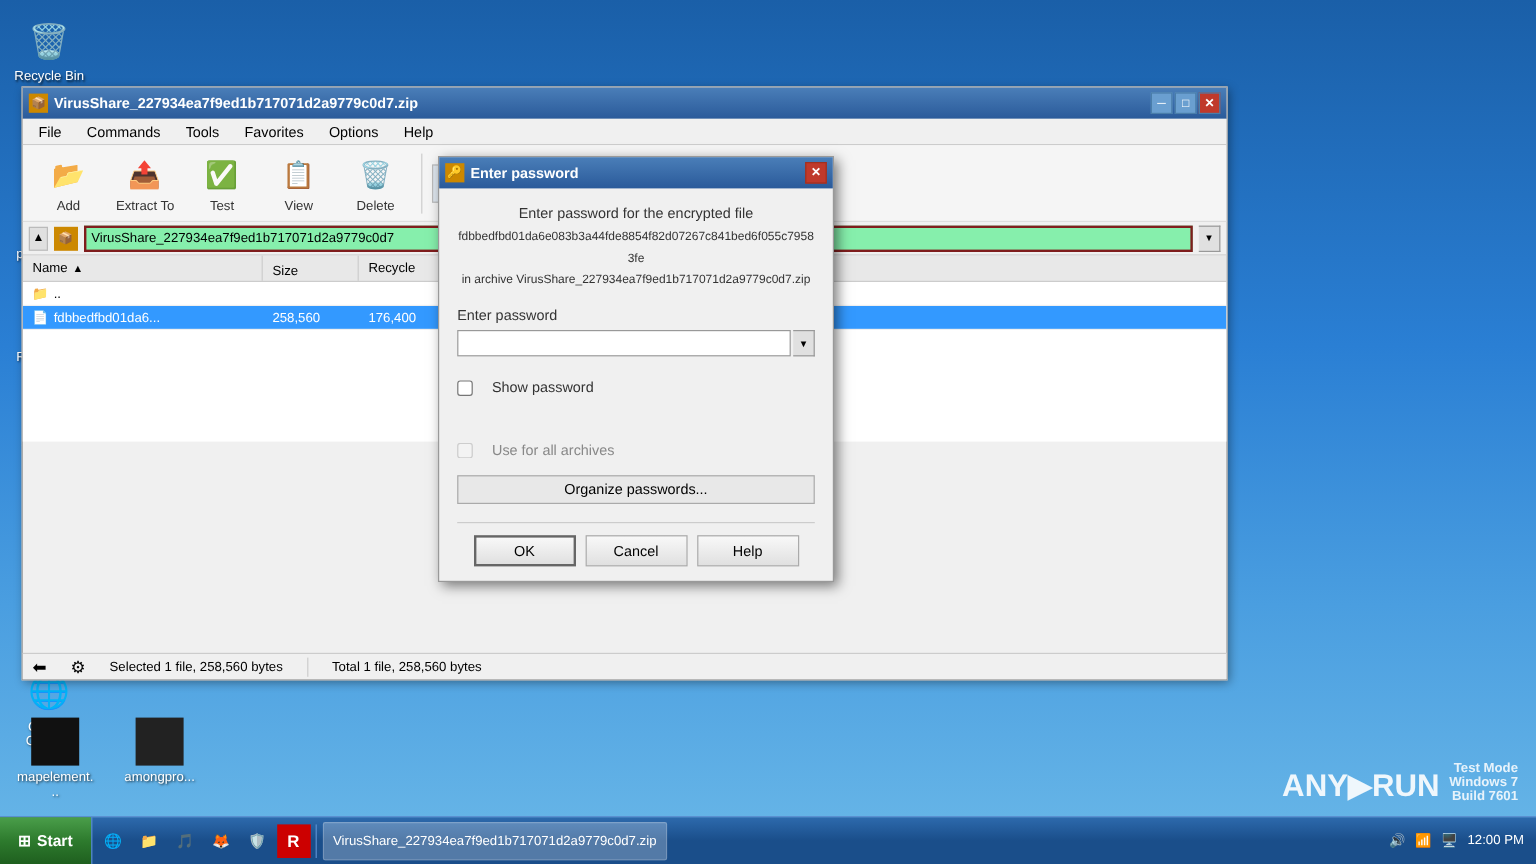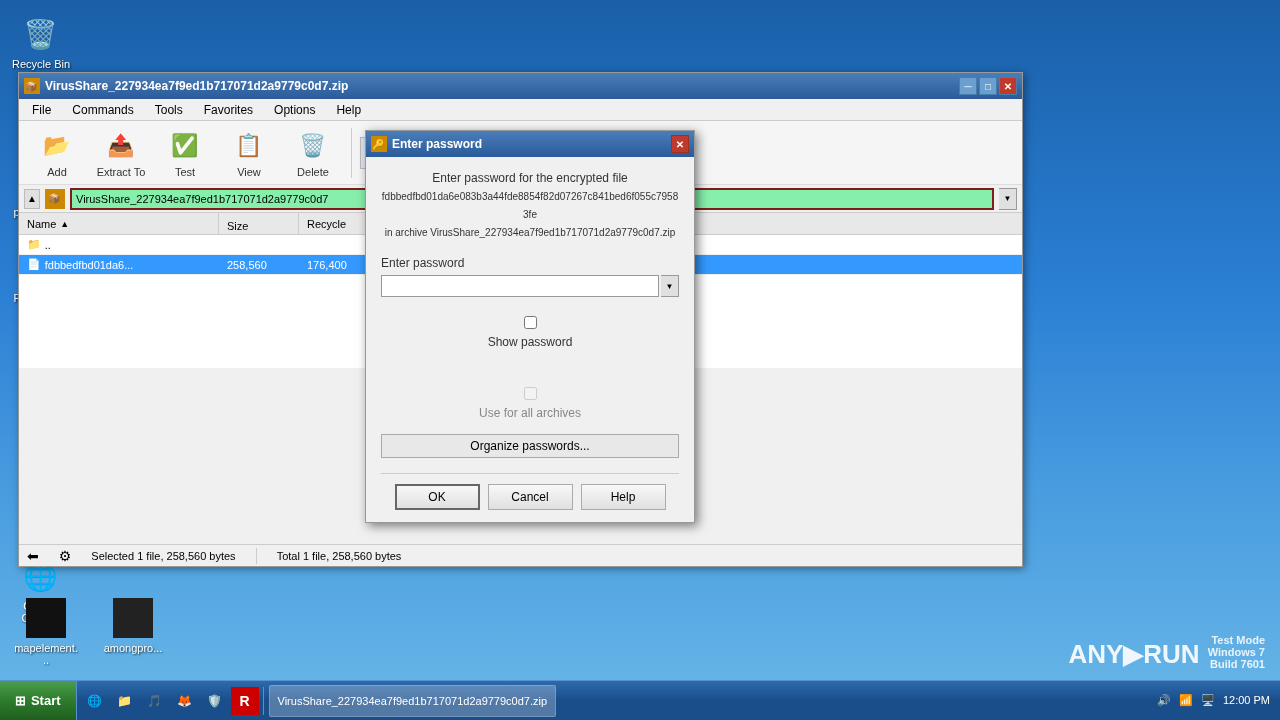--- a/index.html
+++ b/index.html
@@ -431,24 +431,23 @@
       display: flex;
       align-items: center;
       justify-content: center;
       font-size: 8px;
       cursor: pointer;
     }
 
     .checkbox-row {
       display: flex;
       align-items: center;
-      gap: 6px;
+      gap: 16px;
       margin-bottom: 10px;
       padding: 4px 0;
-      flex-direction: column;
     }
 
     .checkbox-row input[type="checkbox"] {
       width: 13px;
       height: 13px;
     }
 
     .checkbox-label {
       font-size: 12px;
       color: #333;

